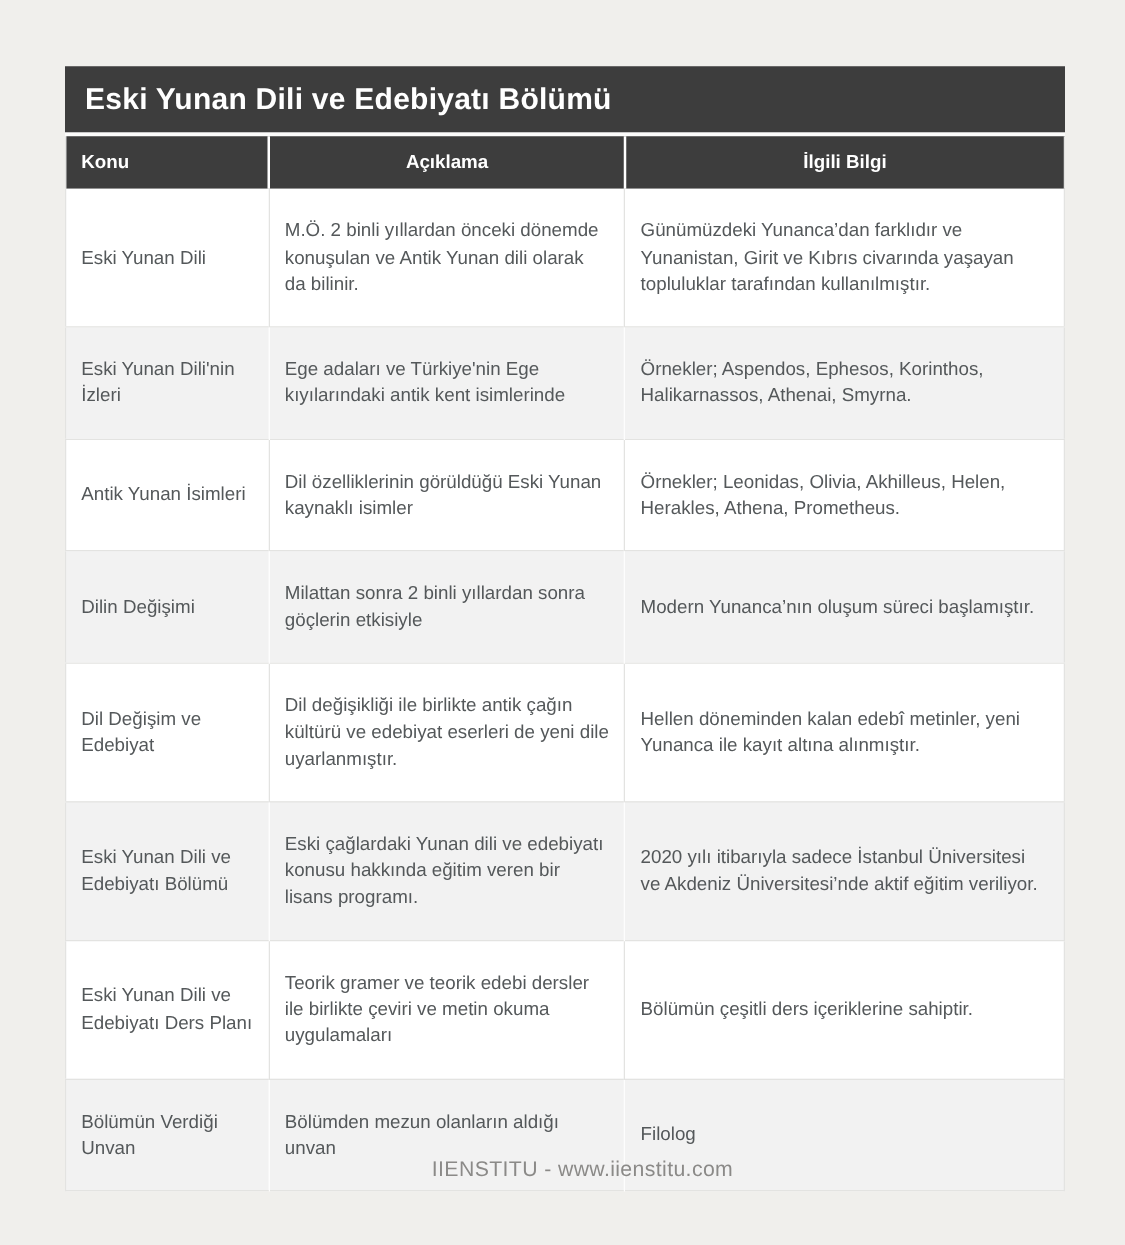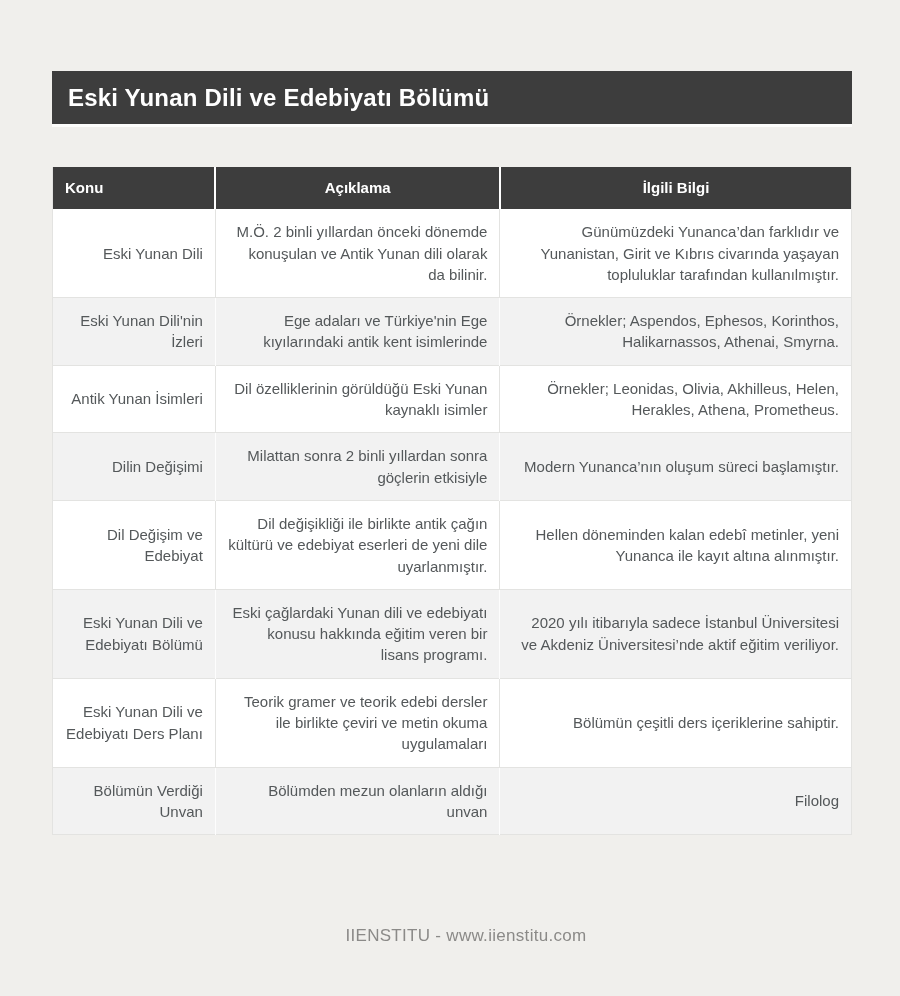--- a/index.html
+++ b/index.html
@@ -8,60 +8,59 @@
     margin: 0;
     width: 900px;
     height: 996px;
     position: relative;
     background: var(--page-bg, #f0efec);
     font-family: "Liberation Sans", sans-serif;
   }
   .card {
     position: absolute;
     left: 52px;
-    top: 71px;
+    top: 53px;
     width: 800px;
   }
   .title-bar {
     background: var(--header-bg, #3d3d3d);
     color: var(--header-text, #ffffff);
     font-size: 24px;
     font-weight: bold;
     padding: 13px 16px 12px 16px;
     letter-spacing: 0.2px;
   }
   .title-gap {
     height: 3px;
     background: #fcfcfb;
   }
   table {
     width: 100%;
     border-collapse: collapse;
     background: #ffffff;
     border: 1px solid var(--border, #e3e3e1);
     border-top: none;
-    margin-top: 40px;
   }
   thead th {
     background: var(--header-bg, #3d3d3d);
     color: var(--header-text, #ffffff);
     font-size: 15px;
     font-weight: bold;
     text-align: left;
     padding: 11px 12px;
     line-height: 1.35;
   }
   thead th + th { border-left: 2px solid #ffffff; text-align: center; }
   tbody td {
     font-size: 15px;
     color: var(--body-text, #54585a);
-    padding: 12px 12px;
+    padding: 23px 12px;
     line-height: 1.42;
     vertical-align: middle;
-    text-align: right;
+    text-align: left;
   }
   tbody tr { background: var(--row-bg, #ffffff); }
   tbody tr:nth-child(even) { background: var(--stripe-bg, #f2f2f2); }
   tbody tr + tr td { border-top: 1px solid var(--border, #e3e3e1); }
   tbody td + td { border-left: 1px solid var(--border, #e3e3e1); }
   tbody tr:nth-child(even) td + td { border-left-color: #fdfdfd; }
   .footer {
     position: absolute;
     left: 16px;
     top: 926px;

